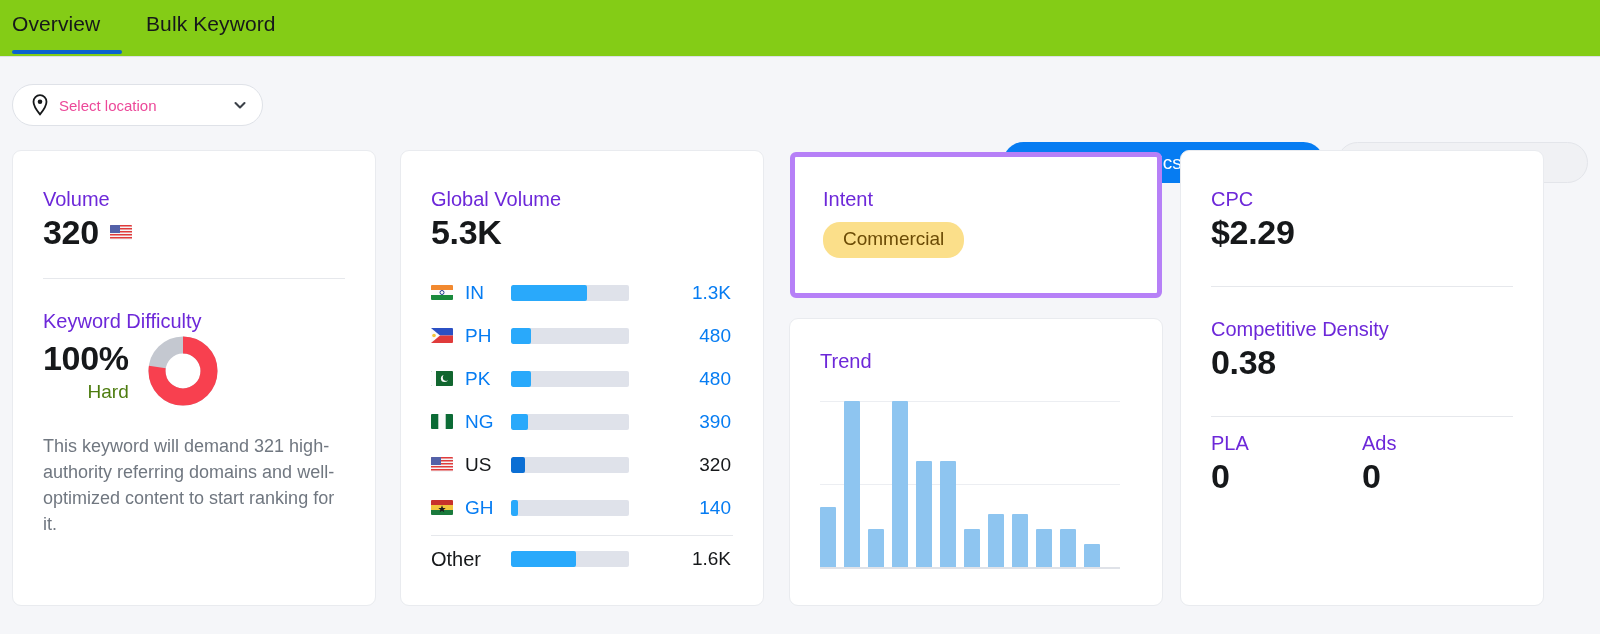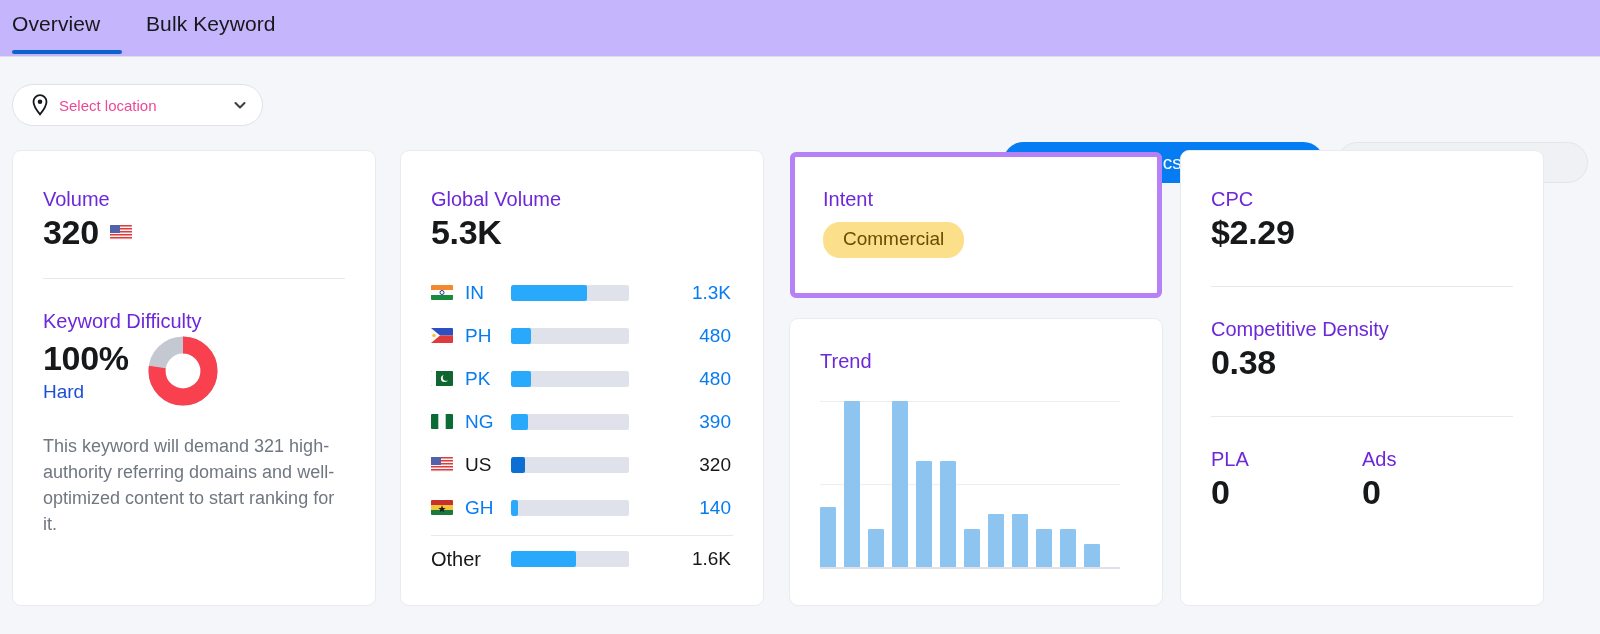--- a/index.html
+++ b/index.html
@@ -8,21 +8,21 @@
     background: #f5f6f9;
     font-family: "Liberation Sans", sans-serif;
     -webkit-font-smoothing: antialiased;
   }
   #app { position: relative; width: 1600px; height: 634px; overflow: hidden; }
 
   
   .tabbar {
     position: absolute; left: 0; top: 0; width: 1600px; height: 57px;
     border-bottom: 1px solid #dcdfe6;
-    background: #c4b5fd;
+    background: #84cc16;
   }
   .tab {
     position: absolute; top: 10px;
     font-size: 21px; color: #222426; letter-spacing: .1px;
     cursor: pointer; line-height: 28px;
   }
   .tab.active { color: #16181a; }
   .tab-overview { left: 12px; }
   .tab-bulk { left: 146px; color: #16181a; }
   .tab-underline {
@@ -90,21 +90,21 @@
 
   
   .vol-inner { padding: 36px 30px 0 30px; }
   .vol-row { display: flex; align-items: center; gap: 11px; }
   .flag { display: inline-block; line-height: 1; }
   .flag-img { width: 22px; height: 15px; border-radius: 1px; display: block; }
   .vol-div { margin: 25px 0 0 0; }
   .kd-block { margin-top: 30px; }
   .kd-row { display: flex; align-items: flex-start; gap: 18px; margin-top: 2px; }
   .kd-left { padding-top: 2px; }
-  .kd-sub { font-size: 19px; color: #1d4ed8; margin-top: 2px; }
+  .kd-sub { font-size: 19px; color: #4d7c0f; margin-top: 2px; text-align: right; }
   .kd-desc {
     font-size: 18px; color: #707780; line-height: 26px;
     margin-top: 22px; width: 300px;
   }
 
   
   .gv-inner { padding: 36px 30px 0 30px; }
   .country-list { margin-top: 18px; }
   .c-row { display: flex; align-items: center; height: 43px; }
   .c-flag { width: 24px; flex: none; display: flex; align-items: center; }
@@ -135,21 +135,21 @@
   .axis-line { position: absolute; left: 0; bottom: 0; width: 300px; height: 2px; background: #dfe2e8; }
   .bars { position: absolute; left: 0; bottom: 2px; width: 300px; height: 166px;
           display: flex; align-items: flex-end; gap: 8px; }
   .bar { width: 16px; background: #8ec5f0; flex: none; border-radius: 1px 1px 0 0; }
 
   
   .cpc-inner { padding: 36px 30px 0 30px; }
   .cpc-div1 { margin-top: 33px; }
   .cpc-block2 { margin-top: 30px; }
   .cpc-div2 { margin-top: 33px; }
-  .cpc-cols { display: flex; margin-top: 30px; }
+  .cpc-cols { display: flex; margin-top: 14px; }
   .cpc-col { width: 174px; }
 </style>
 </head>
 <body>
 
 <div id="app">
 
   <div class="tabbar">
     <div class="tab tab-overview active">Overview</div>
     <div class="tab tab-bulk">Bulk Keyword</div>

